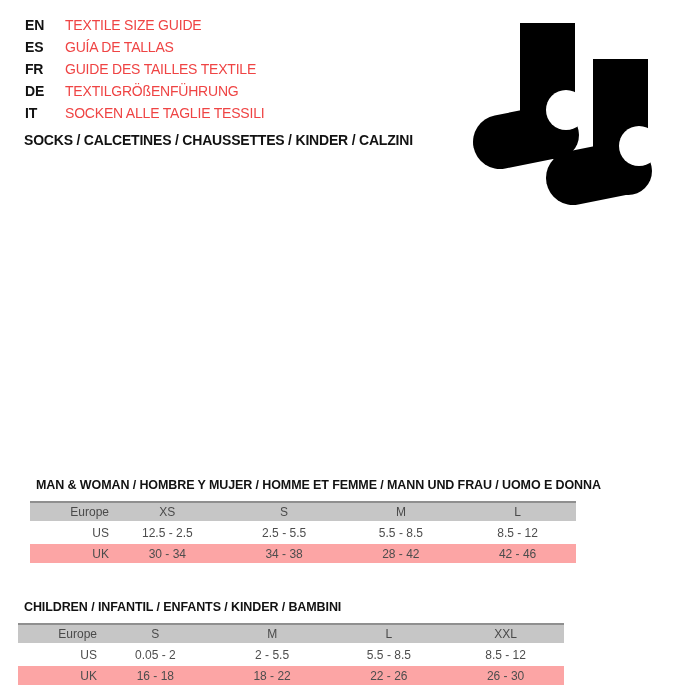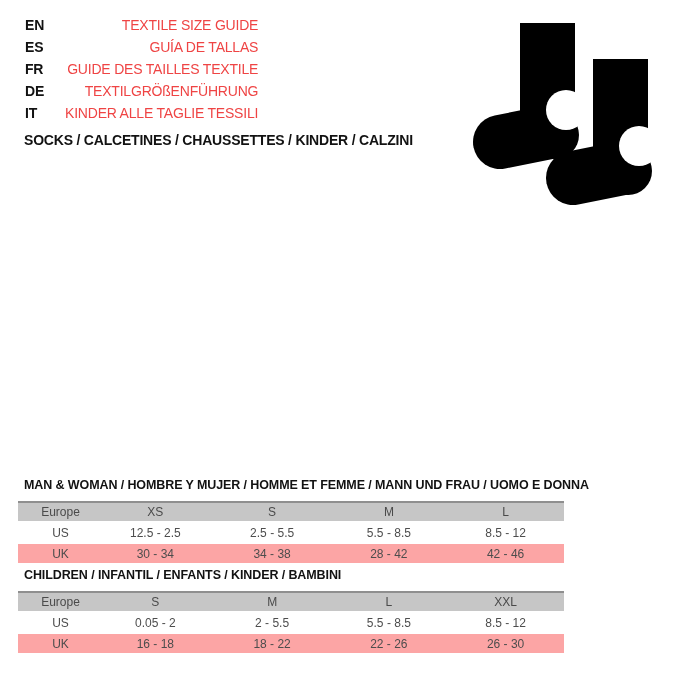--- a/index.html
+++ b/index.html
@@ -4,60 +4,60 @@
 <style>
   html,body { margin:0; padding:0; background:#fff; }
   .canvas {
     position:relative; width:700px; height:700px; background:#ffffff;
     font-family:"Liberation Sans", sans-serif; overflow:hidden;
     -webkit-font-smoothing:antialiased;
   }
 
   
   .lang-list { position:absolute; left:25px; top:14px; }
-  .lang-row  { display:flex; height:22px; align-items:center;justify-content:space-between; }
+  .lang-row  { display:flex; height:22px; align-items:center; }
   .lang-code {
     width:40px; flex:0 0 40px; font-weight:bold; font-size:14px;
     color:#121212; letter-spacing:-0.2px;
   }
   .lang-label {
     font-weight:normal; font-size:14px; color:#ef4444; letter-spacing:-0.2px;
     white-space:nowrap;
   }
 
   
   .category-line {
     position:absolute; left:24px; top:132px; font-weight:bold; font-size:14px;
     color:#121212; letter-spacing:-0.2px; white-space:nowrap;
   }
 
   
   .sock-icon { position:absolute; left:470px; top:20px; width:190px; height:200px; }
 
   
   .size-table { position:absolute; left:18px; width:546px; }
-  .size-table.first  { top:478px; }
-  .size-table.second { top:568px; }
+  .size-table.first  { top:478px;margin-left:12px; }
+  .size-table.second { top:600px; }
   .table-title {
     font-weight:bold; font-size:12.5px; color:#121212; letter-spacing:-0.1px;
     margin:0 0 9px 6px; white-space:nowrap;
   }
   table.sizes {
     width:100%; border-collapse:collapse; table-layout:fixed;
     font-size:12px; color:#4d4d4d;
   }
   table.sizes thead tr { background:#c6c6c6; border-top:2px solid #8f8f8f; }
   table.sizes th, table.sizes td {
     font-weight:normal; padding:0; text-align:center;
     height:18px; border-bottom:2px solid #ffffff;
     overflow:hidden; white-space:nowrap;
   }
   table.sizes tbody td, table.sizes tbody th { height:19px; }
   table.sizes th:first-child, table.sizes td:first-child {
-    width:73px; text-align:center; padding-left:6px;
+    width:73px; text-align:right; padding-left:6px;
   }
   table.sizes thead th { color:#4a4a4a; }
   table.sizes tbody tr.row-0 { background:#ffffff; }
   table.sizes tbody tr.row-1 { background:#fca5a5; }
   table.sizes tbody tr:last-child th,
   table.sizes tbody tr:last-child td { border-bottom:none; }
 </style>
 </head>
 <body>
 
@@ -75,21 +75,21 @@
       <div class="lang-row">
         <span class="lang-code">FR</span>
         <span class="lang-label">GUIDE DES TAILLES TEXTILE</span>
       </div>
       <div class="lang-row">
         <span class="lang-code">DE</span>
         <span class="lang-label">TEXTILGRÖßENFÜHRUNG</span>
       </div>
       <div class="lang-row">
         <span class="lang-code">IT</span>
-        <span class="lang-label">KINDER ALLE TAGLIE TESSILI</span>
+        <span class="lang-label">SOCKEN ALLE TAGLIE TESSILI</span>
       </div>
     </div>
 
   <div class="category-line">SOCKS / CALCETINES / CHAUSSETTES / KINDER / CALZINI</div>
 
   <div class="sock-icon">
     <svg width="190" height="200" viewBox="0 0 190 200" xmlns="http://www.w3.org/2000/svg">
 
       <g>
         <rect x="50" y="3" width="55" height="97" fill="#000"></rect>

